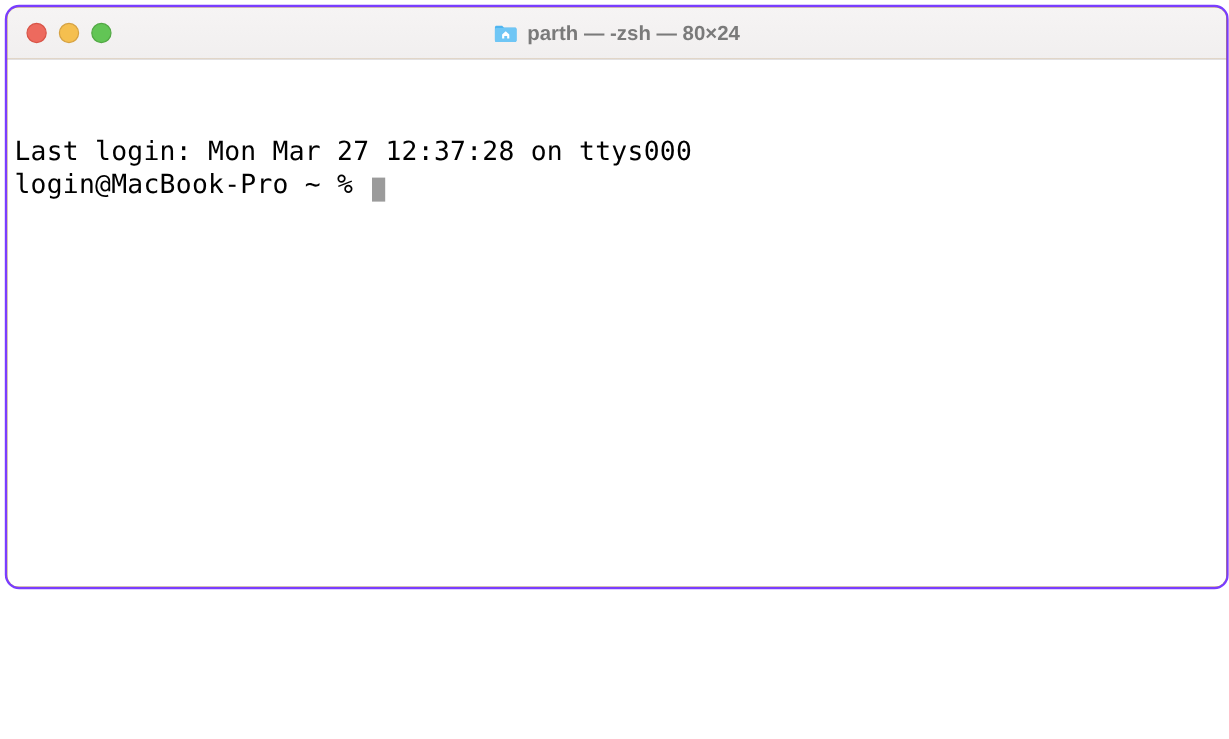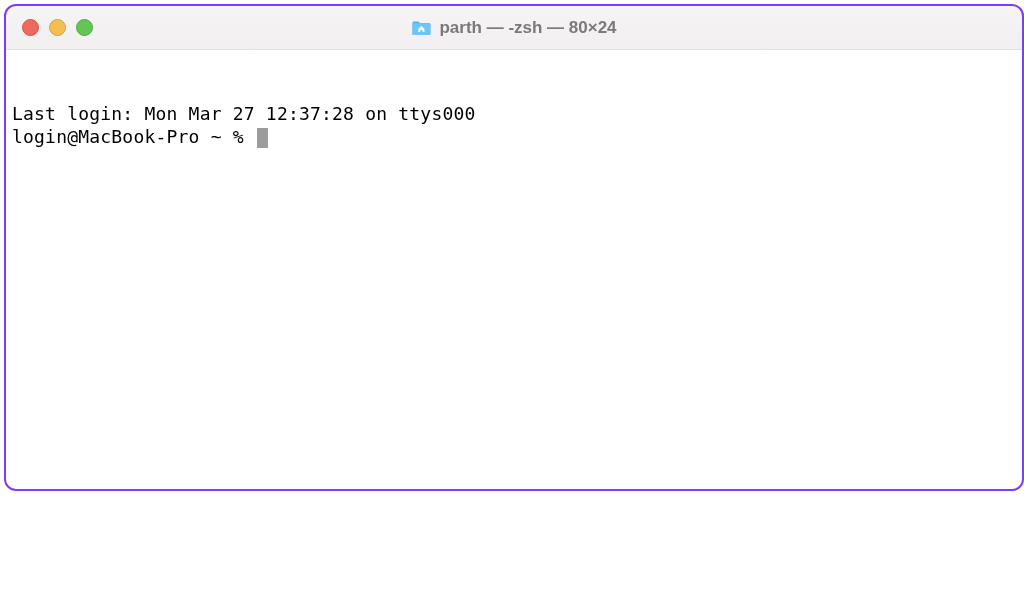--- a/index.html
+++ b/index.html
@@ -73,21 +73,21 @@
       position: relative;
     }
     .folder-icon svg {
       display: block;
     }
     .terminal-body {
       flex: 1;
       background: #ffffff;
       padding: 8px 6px;
       font-family: "Menlo", "Monaco", "Consolas", monospace;
-      font-size: 18px;
+      font-size: 22px;
       line-height: 1.25;
       color: #000;
       white-space: pre;
       overflow: hidden;
       letter-spacing: 0.2px;
     }
     .line {
       display: block;
     }
     .cursor {

